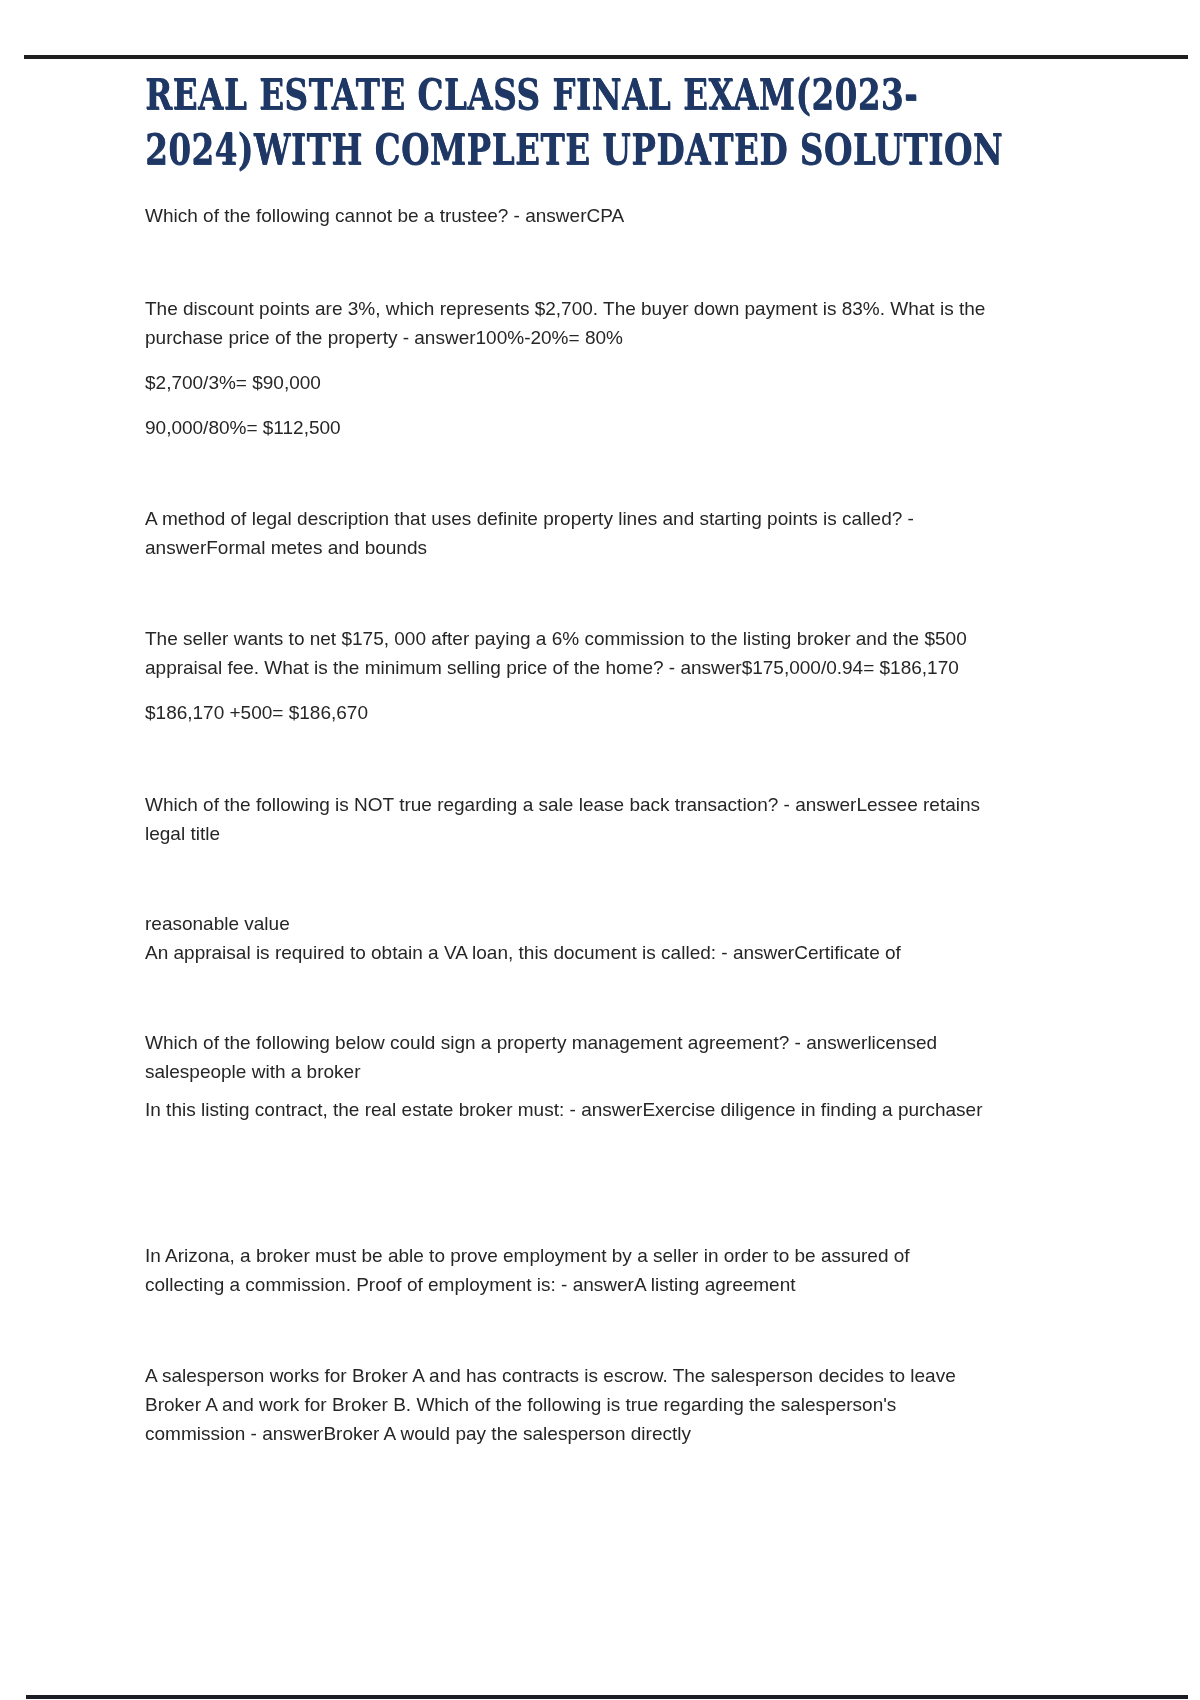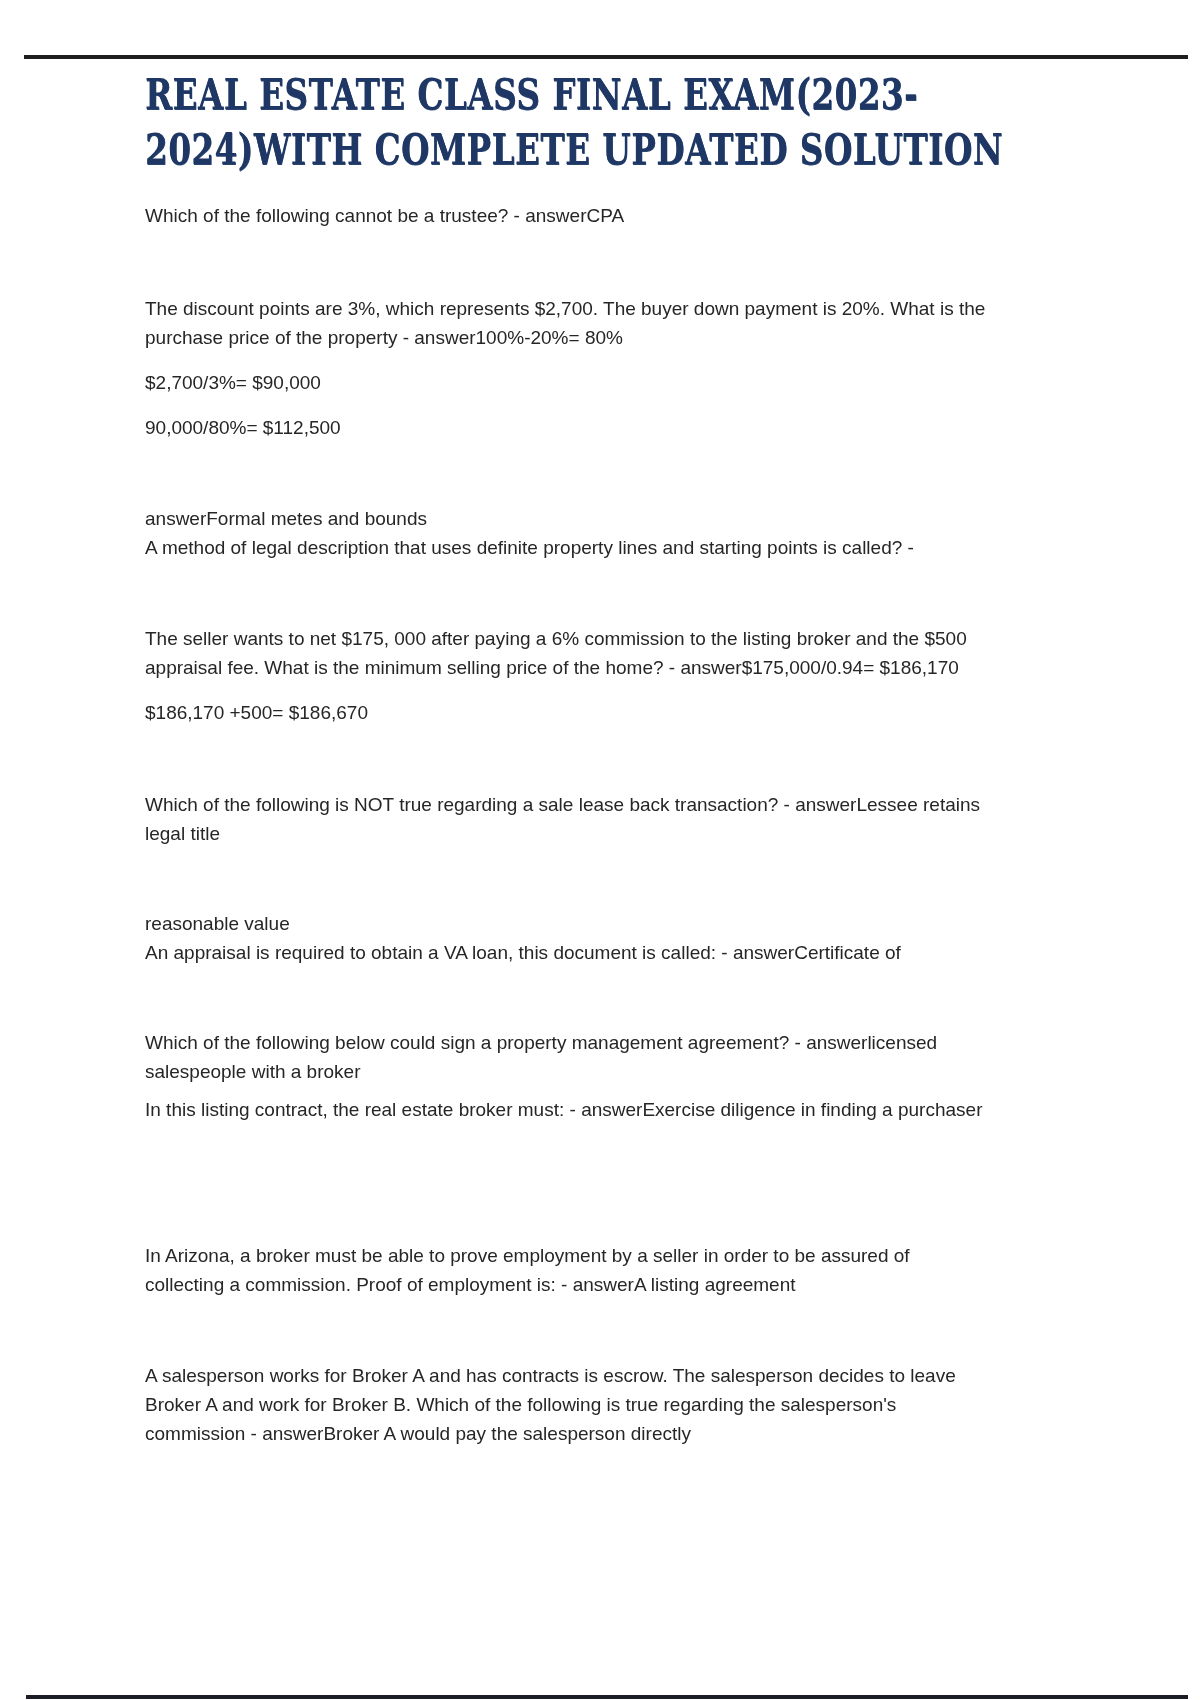--- a/index.html
+++ b/index.html
@@ -49,35 +49,35 @@
 <div class="doc-title">
   <div>REAL ESTATE CLASS FINAL EXAM(2023-</div>
   <div>2024)WITH COMPLETE UPDATED SOLUTION</div>
 </div>
 
 <div class="qa-block" style="top:201px">
   <div class="qa-line">Which of the following cannot be a trustee? - answerCPA</div>
 </div>
 
 <div class="qa-block" style="top:294px">
-  <div class="qa-line">The discount points are 3%, which represents $2,700. The buyer down payment is 20%. What is the</div>
+  <div class="qa-line">The discount points are 3%, which represents $2,700. The buyer down payment is 83%. What is the</div>
   <div class="qa-line">purchase price of the property - answer100%-20%= 80%</div>
 </div>
 
 <div class="qa-block" style="top:368px">
   <div class="qa-line">$2,700/3%= $90,000</div>
 </div>
 
 <div class="qa-block" style="top:413px">
   <div class="qa-line">90,000/80%= $112,500</div>
 </div>
 
 <div class="qa-block" style="top:504px">
+  <div class="qa-line">A method of legal description that uses definite property lines and starting points is called? -</div>
   <div class="qa-line">answerFormal metes and bounds</div>
-  <div class="qa-line">A method of legal description that uses definite property lines and starting points is called? -</div>
 </div>
 
 <div class="qa-block" style="top:624px">
   <div class="qa-line">The seller wants to net $175, 000 after paying a 6% commission to the listing broker and the $500</div>
   <div class="qa-line">appraisal fee. What is the minimum selling price of the home? - answer$175,000/0.94= $186,170</div>
 </div>
 
 <div class="qa-block" style="top:698px">
   <div class="qa-line">$186,170 +500= $186,670</div>
 </div>

